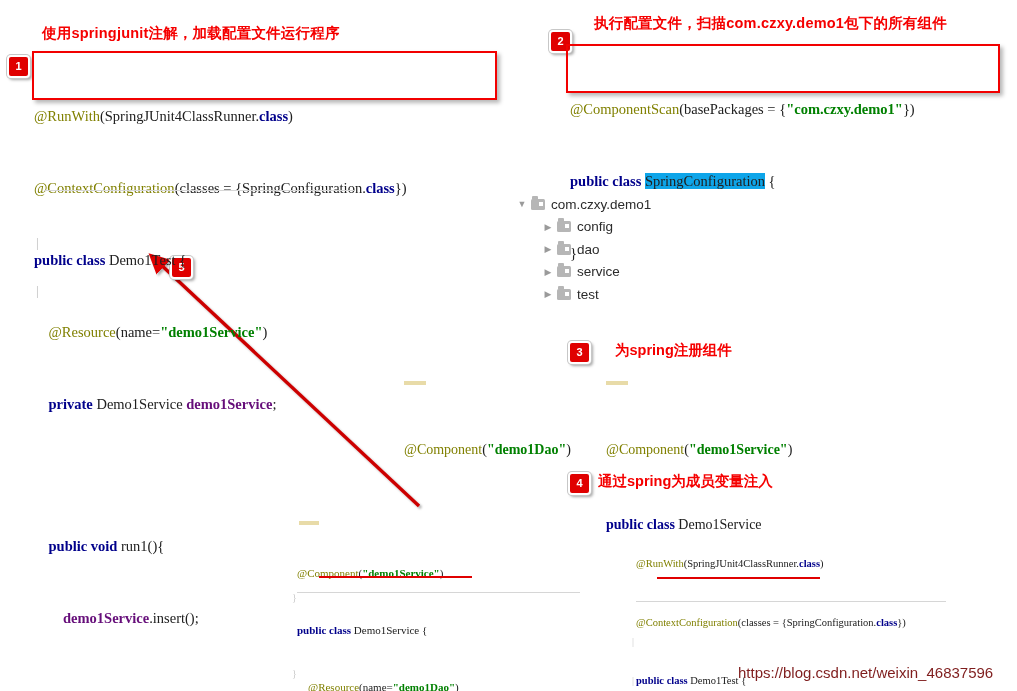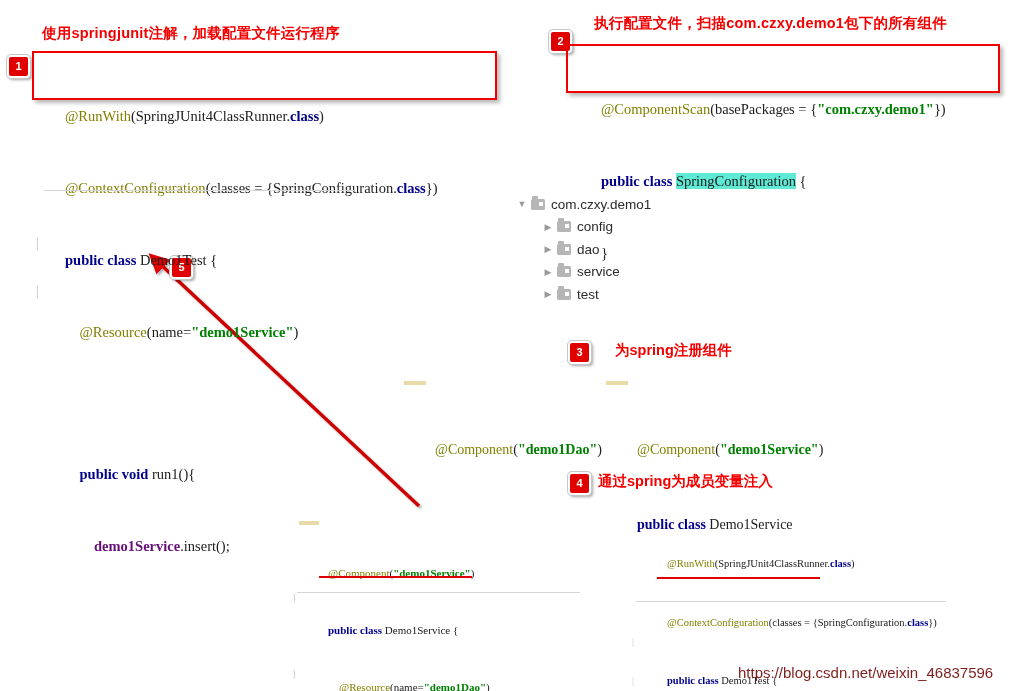--- a/index.html
+++ b/index.html
@@ -44,26 +44,26 @@
     box-shadow:3px 3px 4px rgba(0,0,0,.28);background:transparent;
   }
   #redbox-1{left:32px;top:51px;width:465px;height:49px;}
   #redbox-2{left:566px;top:44px;width:434px;height:49px;}
 
   
   .code{
     position:absolute;font-family:"Liberation Serif",serif;
     white-space:pre;color:#202020;
   }
-  .code .ln{display:block;margin-left:31px;}
+  .code .ln{display:block;}
   .kw{color:#00008b;font-weight:bold;}
   .ann{color:#808000;}
   .str{color:#008000;font-weight:bold;}
   .fld{color:#660e7a;font-weight:bold;}
-  .hl{background:#5eead4;text-align:right;}
+  .hl{background:#0ea5e9;text-align:right;}
 
   #code-main{left:34px;top:56px;font-size:14.5px;line-height:24px;}
   #code-config{left:570px;top:49px;font-size:14.5px;line-height:24px;}
   #code-dao{left:404px;top:387px;font-size:14px;line-height:25px;}
   #code-service-small{left:606px;top:387px;font-size:14px;line-height:25px;}
   #code-service-full{left:297px;top:526px;font-size:11px;line-height:19px;}
   #code-test-full{left:636px;top:515px;font-size:10.5px;line-height:19.5px;}
 
   
   .gutter{position:absolute;color:#b9b9b9;font-family:"Liberation Serif",serif;}
@@ -142,20 +142,21 @@
 <div class="badge" id="badge-2">2</div>
 <div class="badge" id="badge-3">3</div>
 <div class="badge" id="badge-4">4</div>
 <div class="badge" id="badge-5">5</div>
 
 <div class="code" id="code-main">
   <span class="ln"><span class="ann">@RunWith</span><span>(SpringJUnit4ClassRunner.</span><span class="kw">class</span><span>)</span></span>
   <span class="ln"><span class="ann">@ContextConfiguration</span><span>(classes = {SpringConfiguration.</span><span class="kw">class</span><span>})</span></span>
   <span class="ln"><span class="kw">public class</span><span> Demo1Test {</span></span>
   <span class="ln">    <span class="ann">@Resource</span><span>(name=</span><span class="str">"demo1Service"</span><span>)</span></span>
+  <span class="ln">    <span class="kw">private</span><span> Demo1Service </span><span class="fld">demo1Service</span><span>;</span></span>
   <span class="ln" style="height:22px;">&nbsp;</span>
   <span class="ln">    <span class="kw">public void</span><span> run1(){</span></span>
   <span class="ln">        <span class="fld">demo1Service</span><span>.insert();</span></span>
   
   
 </div>
 <div class="sep" style="left:44px;top:190px;width:310px;"></div>
 <div class="gutter" style="left:36px;top:207px;font-size:13px;line-height:24px;">
   <span style="display:block">&nbsp;</span>
   <span style="display:block">|</span>

